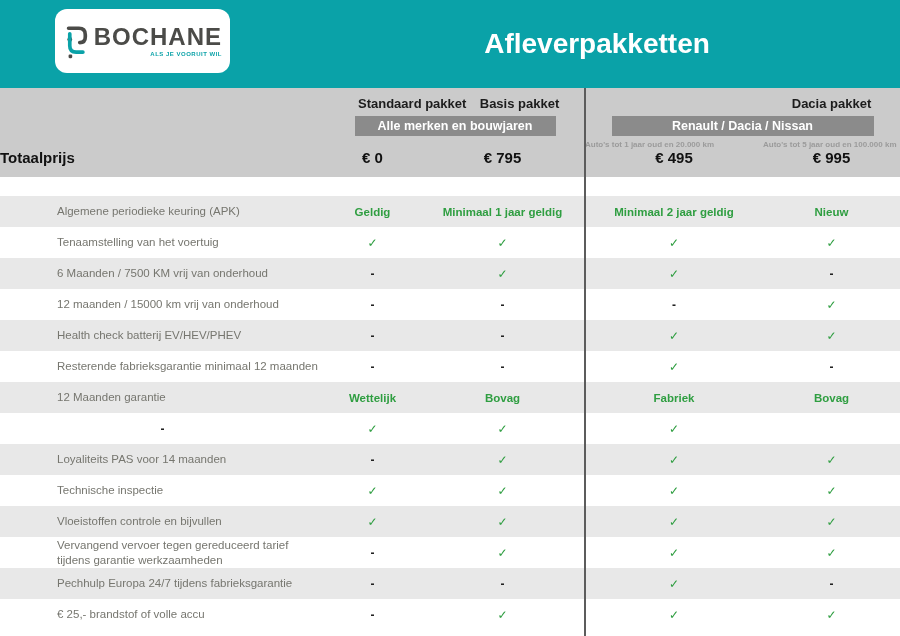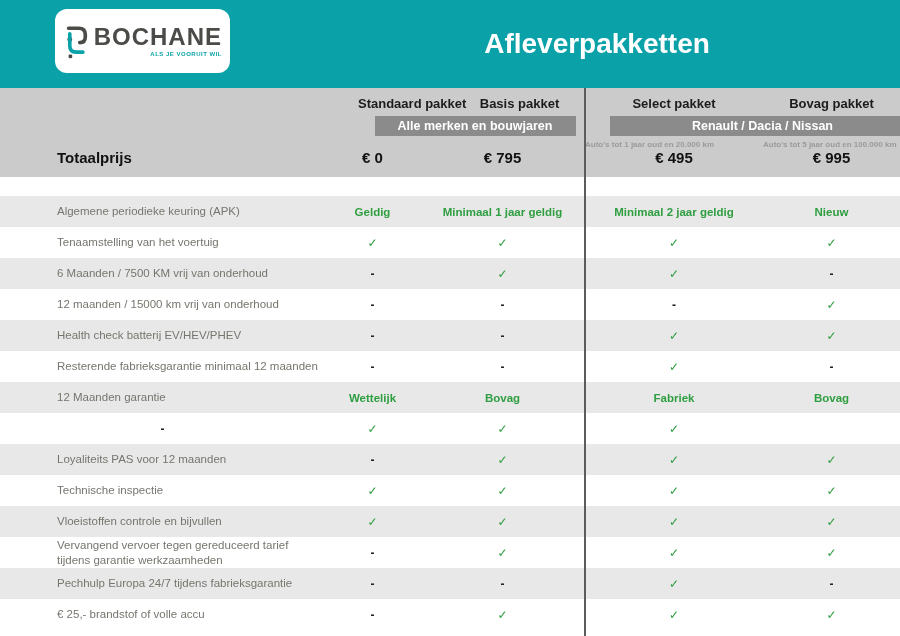--- a/index.html
+++ b/index.html
@@ -21,31 +21,31 @@
   .grid{display:grid;grid-template-columns:325px 95px 165px 178px 137px;}
 
   
   .band{height:89px;background:#cbcbcb;position:relative;}
   .hdr-row{position:absolute;top:8px;left:0;right:0;}
   .hdr{text-align:center;font-size:13px;font-weight:bold;color:#1c1c1c;white-space:nowrap;}
   .hdr.c1{grid-column:2;position:relative;left:33px;}
   .hdr.c2{grid-column:3;position:relative;left:17px;}
   .hdr.c3{grid-column:4;}
   .hdr.c4{grid-column:5;}
-  .banner-row{position:absolute;top:28px;left:0;right:0;padding-left:20px;}
+  .banner-row{position:absolute;top:28px;left:0;right:0;}
   .banner{height:20px;line-height:20px;background:#8b8b8b;color:#fff;font-weight:bold;
           font-size:12.5px;text-align:center;justify-self:center;}
   .banner.g1{grid-column:2/4;width:201px;}
-  .banner.g2{grid-column:4/6;width:306px;}
+  .banner.g2{grid-column:4/6;width:262px;}
   .note-row{position:absolute;top:52px;left:0;right:0;}
   .note{text-align:left;font-size:8px;font-weight:bold;color:#9b9b9b;white-space:nowrap;}
   .note.c3{grid-column:4;}
   .note.c4{grid-column:5;}
   .price-row{position:absolute;top:61px;left:0;right:0;align-items:center;}
-  .total{grid-column:1;padding-left:57px;font-size:15px;font-weight:bold;color:#111;}
+  .total{grid-column:1;font-size:15px;font-weight:bold;color:#111;}
   .price{text-align:center;font-size:15px;font-weight:bold;color:#111;}
 
   .gap{height:19px;background:#fff;}
 
   
   .row{min-height:31px;align-items:center;background:#fff;}
   .row.alt{background:#e8e8e8;}
   .row .label{padding-left:57px;padding-right:6px;font-size:11.5px;color:#76766f;line-height:1.25;}
   .cell{text-align:center;font-size:12px;}
   .cell.check{color:#2f9e41;}
@@ -73,22 +73,21 @@
         <div class="tagline">ALS JE VOORUIT WIL</div>
       </div>
     </div>
     <h1 class="title">Afleverpakketten</h1>
   </header>
 
   <div class="band">
     <div class="grid hdr-row">
       <div class="hdr c1">Standaard pakket</div>
       <div class="hdr c2">Basis pakket</div>
-      <div class="hdr c3">Select pakket</div>
-      <div class="hdr c4">Bovag pakket</div>
+      <div class="hdr c4">Dacia pakket</div>
     </div>
     <div class="grid banner-row">
       <div class="banner g1">Alle merken en bouwjaren</div>
       <div class="banner g2">Renault / Dacia / Nissan</div>
     </div>
     <div class="grid note-row">
       <div class="note c3">Auto's tot 1 jaar oud en 20.000 km</div>
       <div class="note c4">Auto's tot 5 jaar oud en 100.000 km</div>
     </div>
     <div class="grid price-row">
@@ -152,21 +151,21 @@
         <div class="cell val">Fabriek</div>
         <div class="cell val">Bovag</div>
       </div>
       <div class="grid row">
         <div class="cell dash">-</div>
         <div class="cell check">✓</div>
         <div class="cell check">✓</div>
         <div class="cell check">✓</div>
       </div>
       <div class="grid row alt">
-        <div class="label">Loyaliteits PAS voor 12 maanden</div>
+        <div class="label">Loyaliteits PAS voor 14 maanden</div>
         <div class="cell dash">-</div>
         <div class="cell check">✓</div>
         <div class="cell check">✓</div>
         <div class="cell check">✓</div>
       </div>
       <div class="grid row">
         <div class="label">Technische inspectie</div>
         <div class="cell check">✓</div>
         <div class="cell check">✓</div>
         <div class="cell check">✓</div>

